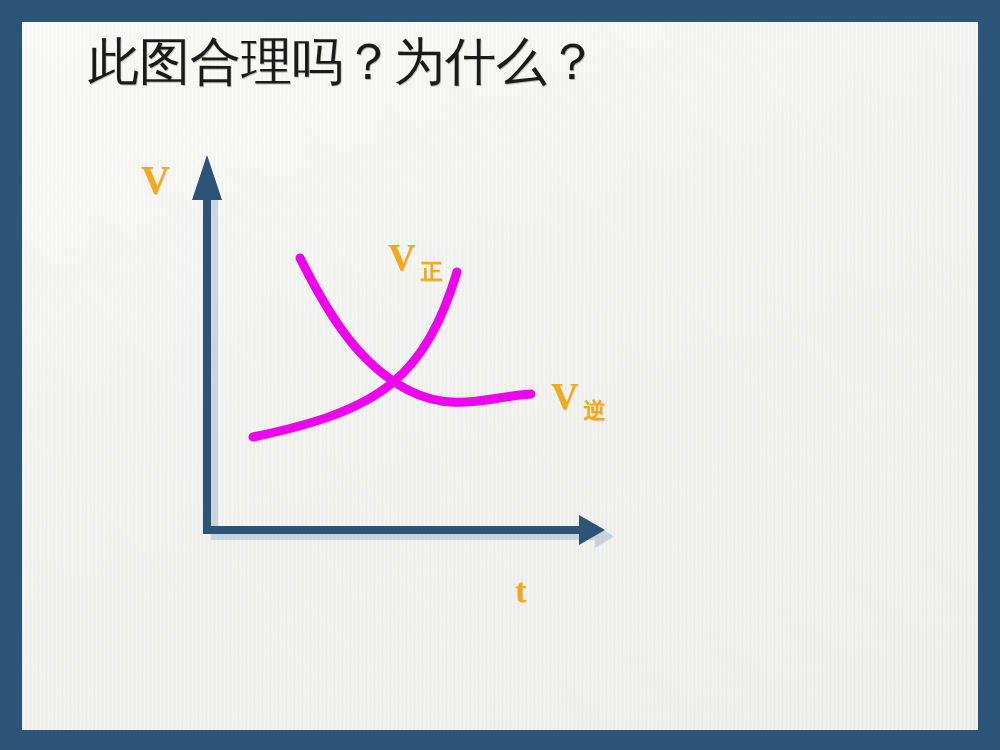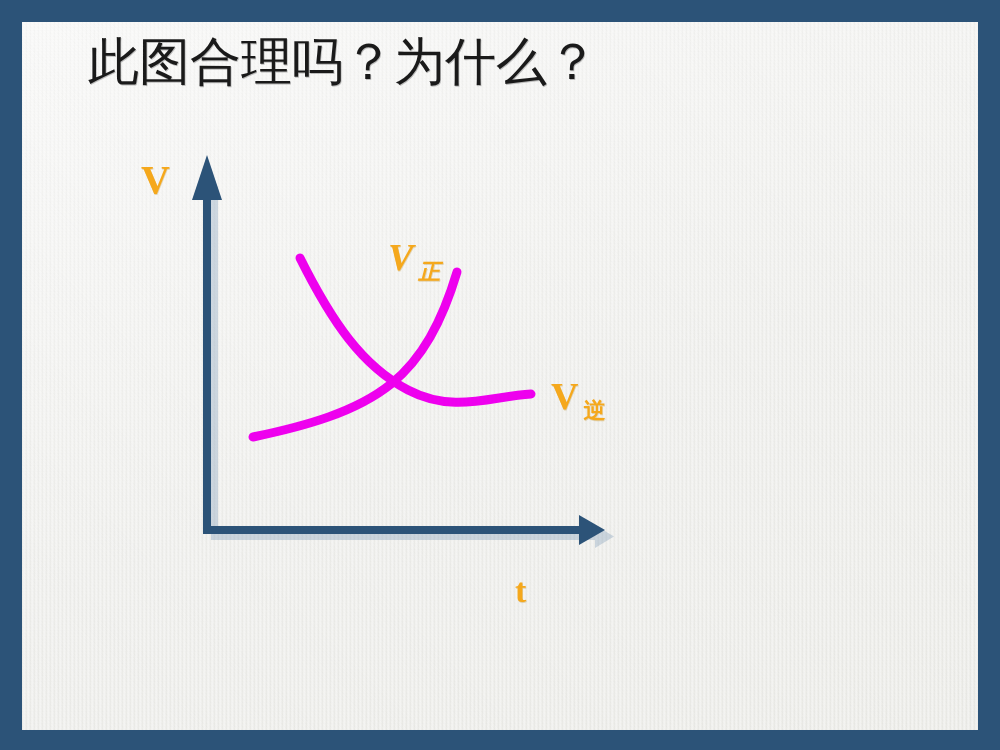--- a/index.html
+++ b/index.html
@@ -127,21 +127,21 @@
         <path id="curve-reverse" d="M 278 236 C 310 300, 340 344, 386 368 C 432 392, 470 374, 509 372" fill="none" stroke="#ee00ee" stroke-width="9" stroke-linecap="round"></path>
 
         <path id="curve-forward" d="M 231 415 C 284 404, 334 390, 369 362 C 400 337, 420 300, 435 250" fill="none" stroke="#ee00ee" stroke-width="9" stroke-linecap="round"></path>
       </svg>
     </div>
 
     <div class="axis-label" id="label-v-axis" style="color: rgb(245, 168, 28);">V</div>
 
     <div class="axis-label" id="label-t-axis" style="color: rgb(245, 168, 28);">t</div>
 
-    <div class="curve-label" id="label-v-forward" style="color: rgb(245, 168, 28); font-style: italic;">
+    <div class="curve-label" id="label-v-forward" style="color: rgb(245, 168, 28);">
       <span class="big">V</span><span class="sub">正</span>
     </div>
 
     <div class="curve-label" id="label-v-reverse" style="color: rgb(245, 168, 28);">
       <span class="big">V</span><span class="sub">逆</span>
     </div>
 
   </div>
 </div>
 

